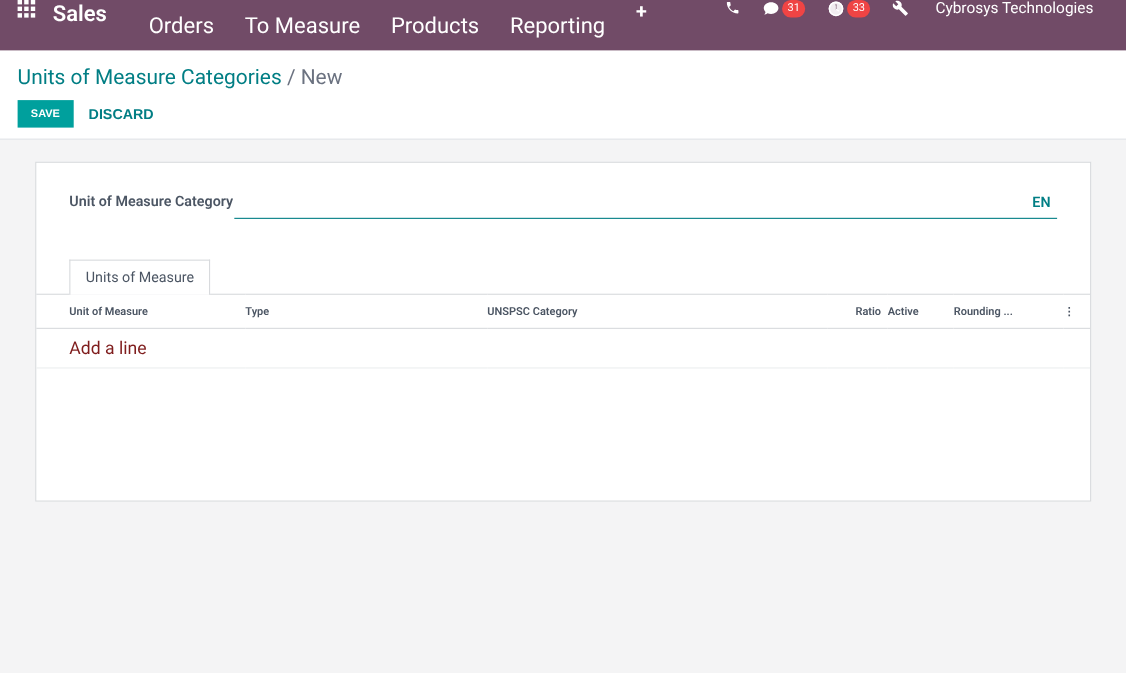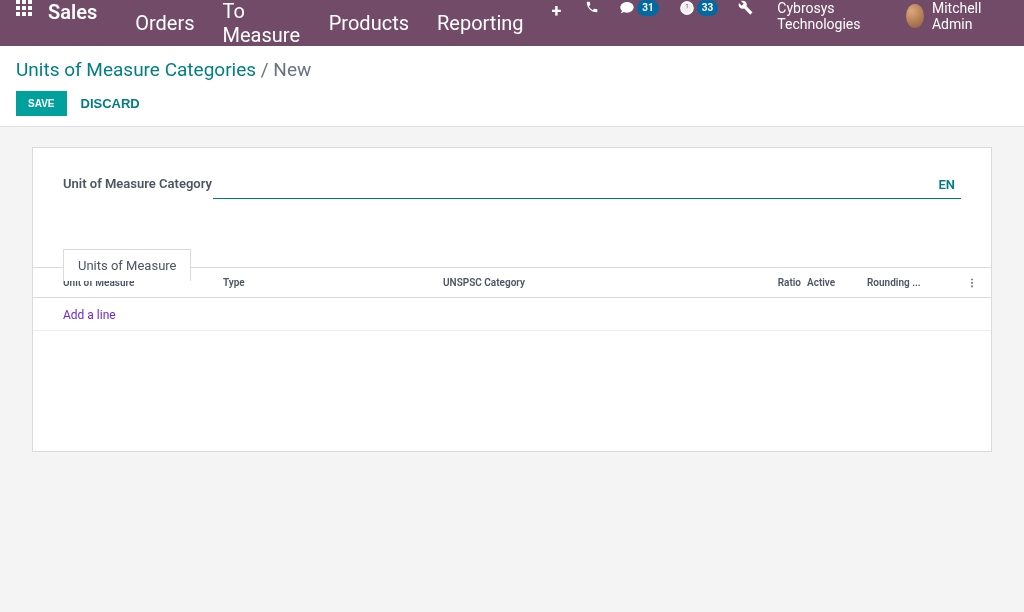--- a/index.html
+++ b/index.html
@@ -52,27 +52,27 @@
   .spacer { flex: 1; }
   .top-icon {
     position: relative;
     padding: 0 10px;
     cursor: pointer;
     font-size: 15px;
     display: flex;
     align-items: center;
   }
   .badge {
-    background: #0369a1;
+    background: #ef4444;
     color: white;
     font-size: 10px;
     padding: 1px 5px;
     border-radius: 8px;
     margin-left: 2px;
-    font-weight: 700;
+    font-weight: 400;
     line-height: 14px;
   }
   .company {
     padding: 0 14px;
     cursor: pointer;
   }
   .user {
     display: flex;
     align-items: center;
     padding: 0 8px;
@@ -164,21 +164,21 @@
   }
   .tab {
     display: inline-block;
     border: 1px solid #d8dadd;
     border-bottom: none;
     padding: 8px 14px;
     font-size: 13px;
     color: #4b5563;
     background: white;
     position: relative;
-    top: 14px;
+    top: 1px;
     cursor: pointer;
   }
   .table {
     width: 100%;
     border-collapse: collapse;
   }
   .table thead th {
     border-top: 1px solid #d8dadd;
     border-bottom: 1px solid #d8dadd;
     text-align: left;
@@ -187,22 +187,22 @@
     color: #4b5563;
     padding: 9px 30px 9px 0;
   }
   .table thead th:first-child { padding-left: 30px; }
   .table thead th.num { text-align: right; }
   .table tbody td {
     padding: 8px 30px;
     border-bottom: 1px solid #eceeef;
   }
   .add-line {
-    color: #6d28d9;
-    font-size: 12px;
+    color: #7f1d1d;
+    font-size: 16px;
     cursor: pointer;
   }
   .kebab {
     width: 16px;
     text-align: center;
     color: #6b7280;
     cursor: pointer;
   }
   .table-body-pad {
     height: 120px;
@@ -247,24 +247,20 @@
         <path d="M12 2a10 10 0 100 20 10 10 0 000-20zm0 18a8 8 0 110-16 8 8 0 010 16zm.5-13h-1.5v6l5 3 .8-1.2-4.3-2.6V7z"></path>
       </svg>
     <span class="badge">33</span>
   </div>
   <div class="top-icon">
     <svg width="15" height="15" viewBox="0 0 24 24" fill="white">
         <path d="M22.7 19l-9.1-9.1c.9-2.3.4-5-1.5-6.9-2-2-5-2.4-7.4-1.3L9 6 6 9 1.6 4.7C.4 7.1.9 10.1 2.9 12.1c1.9 1.9 4.6 2.4 6.9 1.5l9.1 9.1c.4.4 1 .4 1.4 0l2.3-2.3c.5-.4.5-1.1.1-1.4z"></path>
       </svg>
   </div>
   <div class="company">Cybrosys Technologies</div>
-  <div class="user">
-    <div class="avatar"></div>
-    <span>Mitchell Admin</span>
-  </div>
 </div>
 
 <div class="subheader">
   <div class="breadcrumb">
     <span class="root">Units of Measure Categories</span><span> / </span><span>New</span>
   </div>
   <div class="buttons">
     <button class="btn-save">SAVE</button>
     <button class="btn-discard">DISCARD</button>
   </div>

